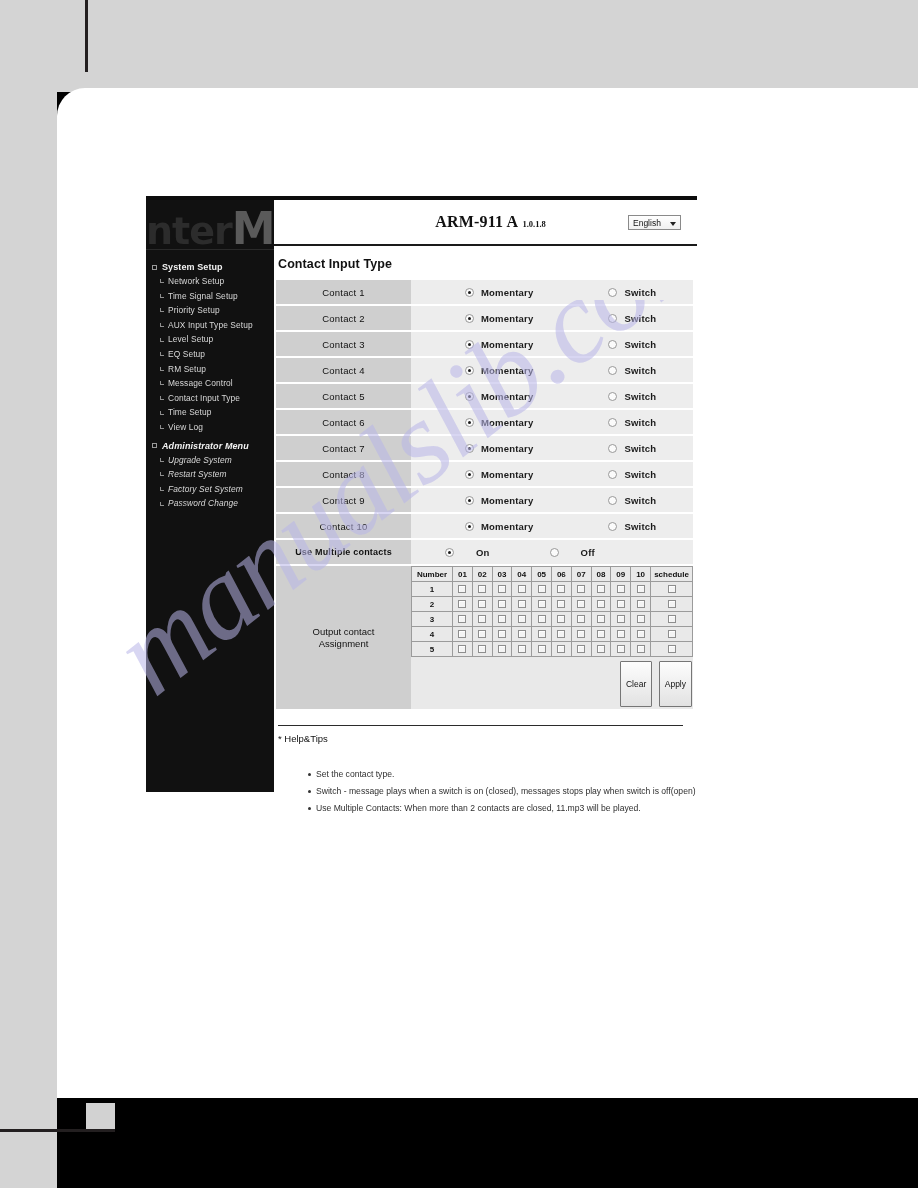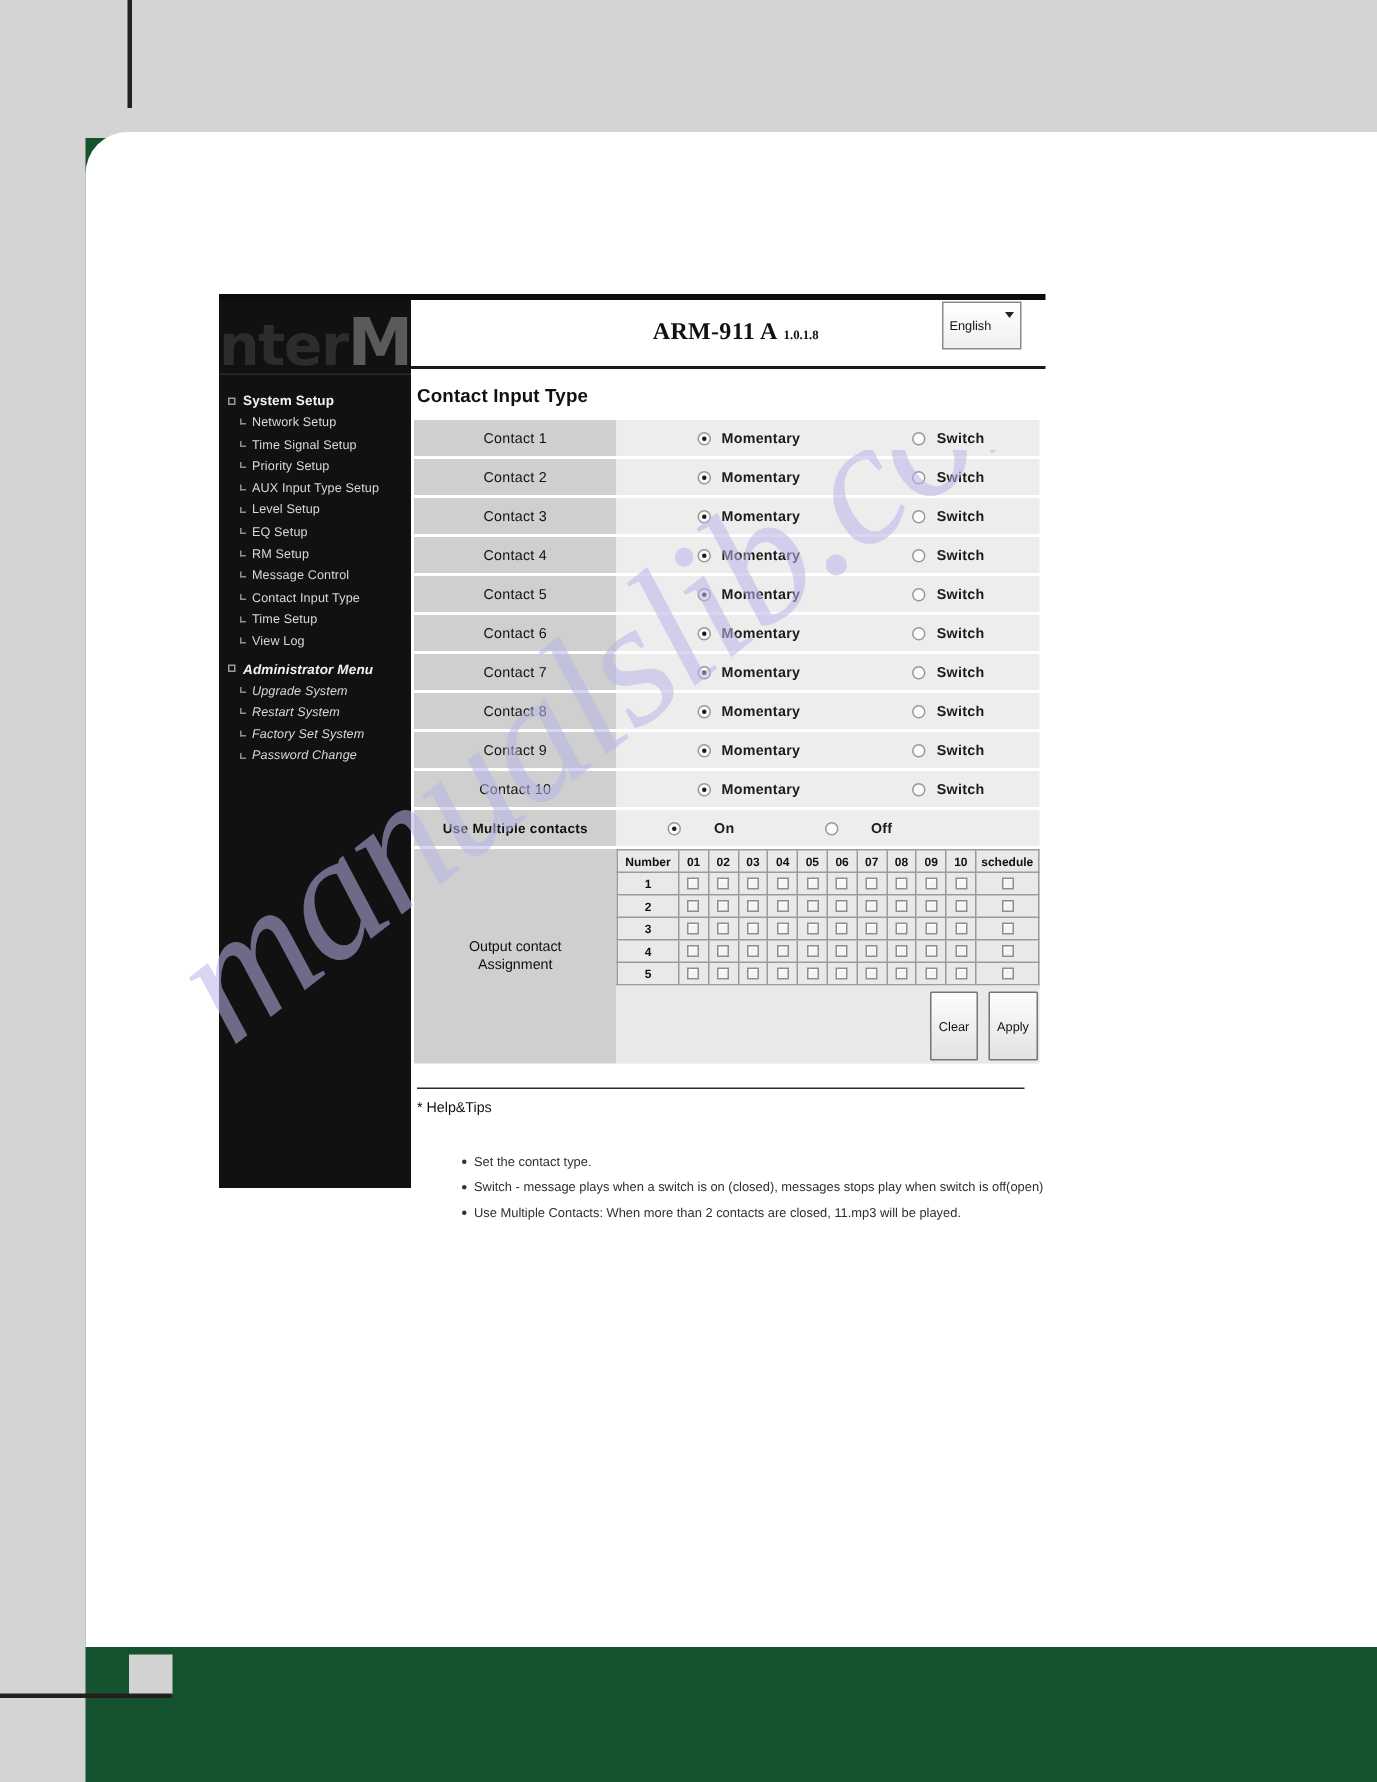--- a/index.html
+++ b/index.html
@@ -8,21 +8,21 @@
     margin: 0; padding: 0;
     width: 918px; height: 1188px;
     background: #ffffff;
     font-family: "Liberation Sans", sans-serif;
     overflow: hidden;
   }
 
   #page {
     position: relative;
     width: 918px; height: 1188px;
-    background: #14532d;
+    background: #000000;
     overflow: hidden;
   }
 
   
   .top-gray-band {
     position: absolute;
     left: 0; top: 0;
     width: 918px; height: 92px;
     background: #d4d4d4;
   }
@@ -196,22 +196,22 @@
   .model-version {
     font-family: "Liberation Serif", serif;
     font-weight: bold;
     font-size: 8.5px;
     color: #111;
     margin-left: 4px;
     vertical-align: baseline;
   }
   .lang-select {
     position: absolute;
-    right: 16px; top: 1px;
-    width: 53px; height: 32px;
+    right: 16px; top: 15px;
+    width: 53px; height: 15px;
     border: 1px solid #8a8a8a;
     background: linear-gradient(#ffffff, #f0f0f0);
     font-size: 8.5px;
     color: #111;
     display: flex;
     align-items: center;
     padding-left: 4px;
     font-family: "Liberation Sans", sans-serif;
   }
   .lang-select .caret {

